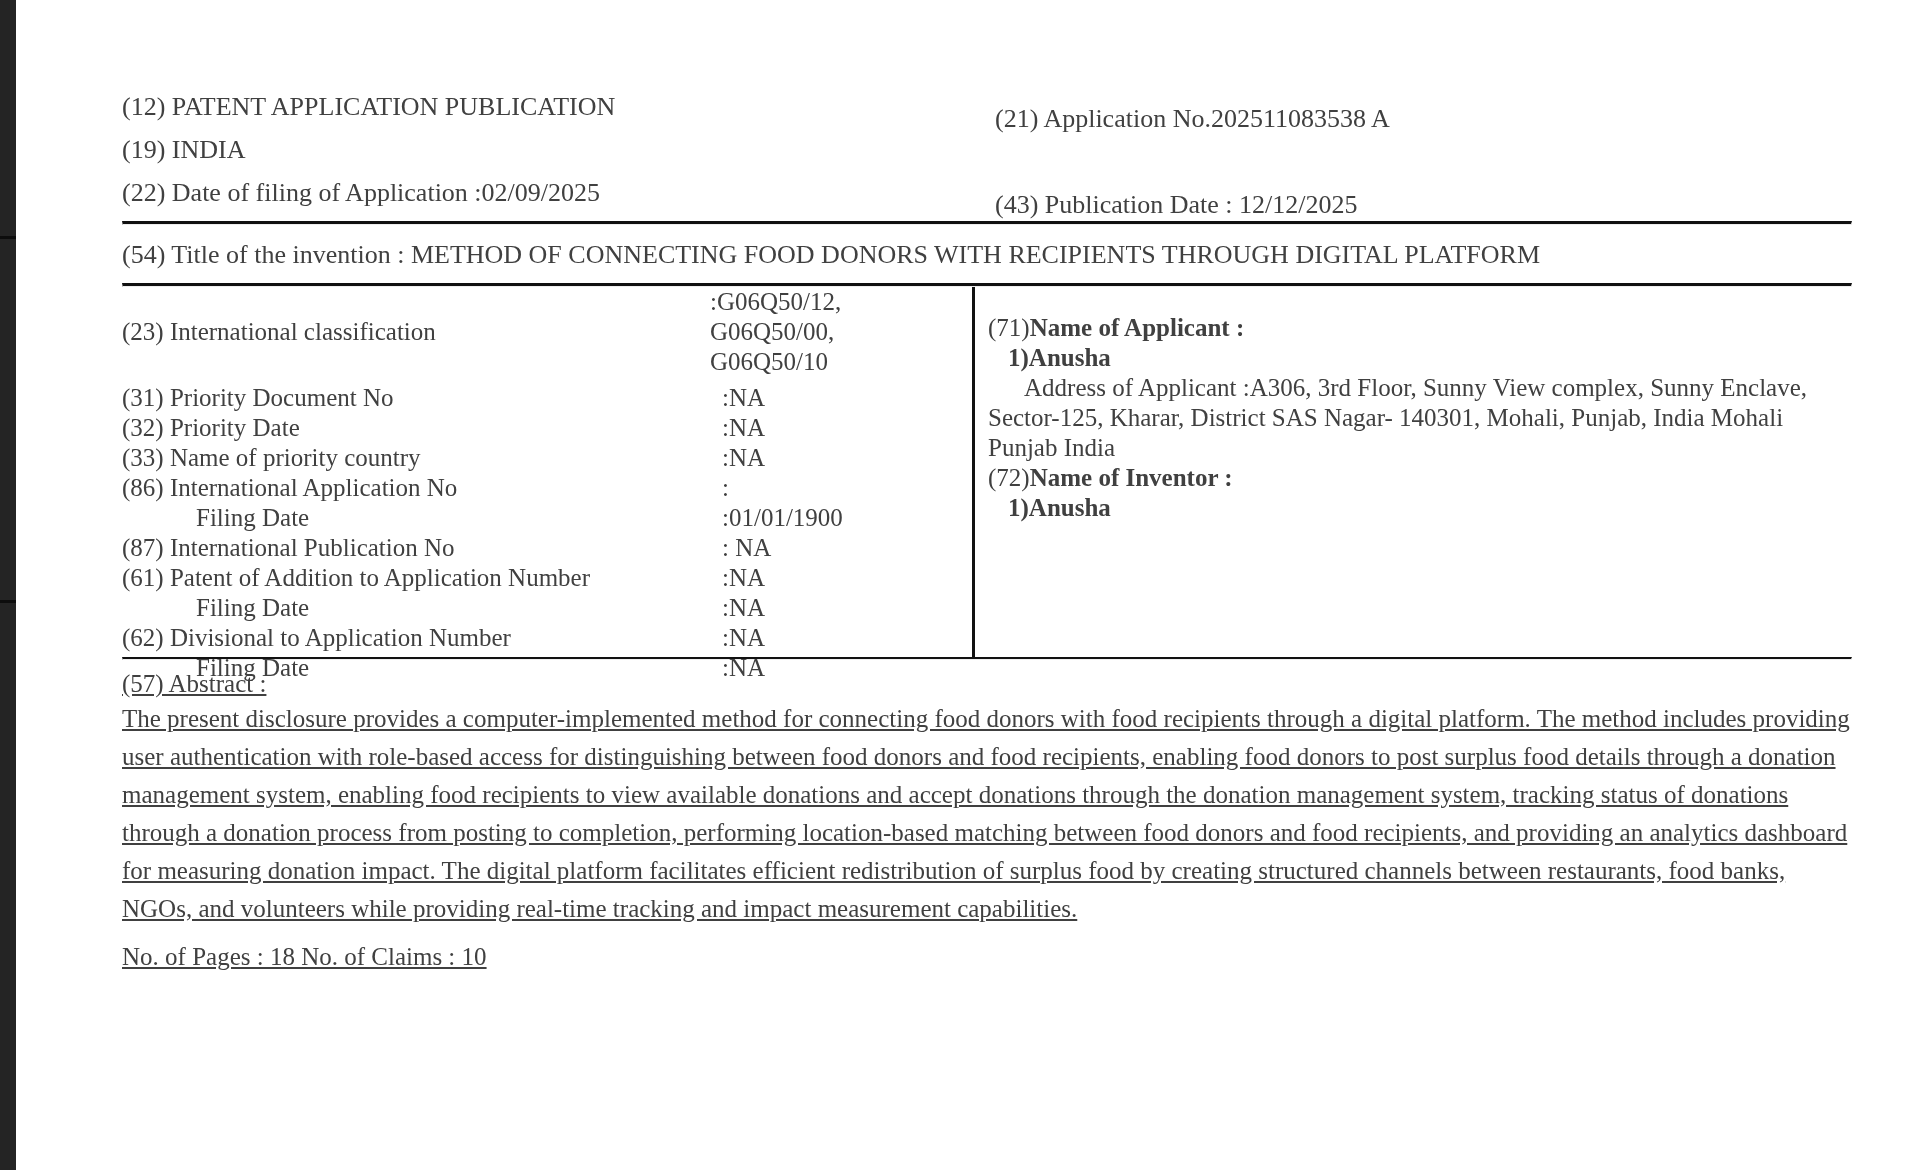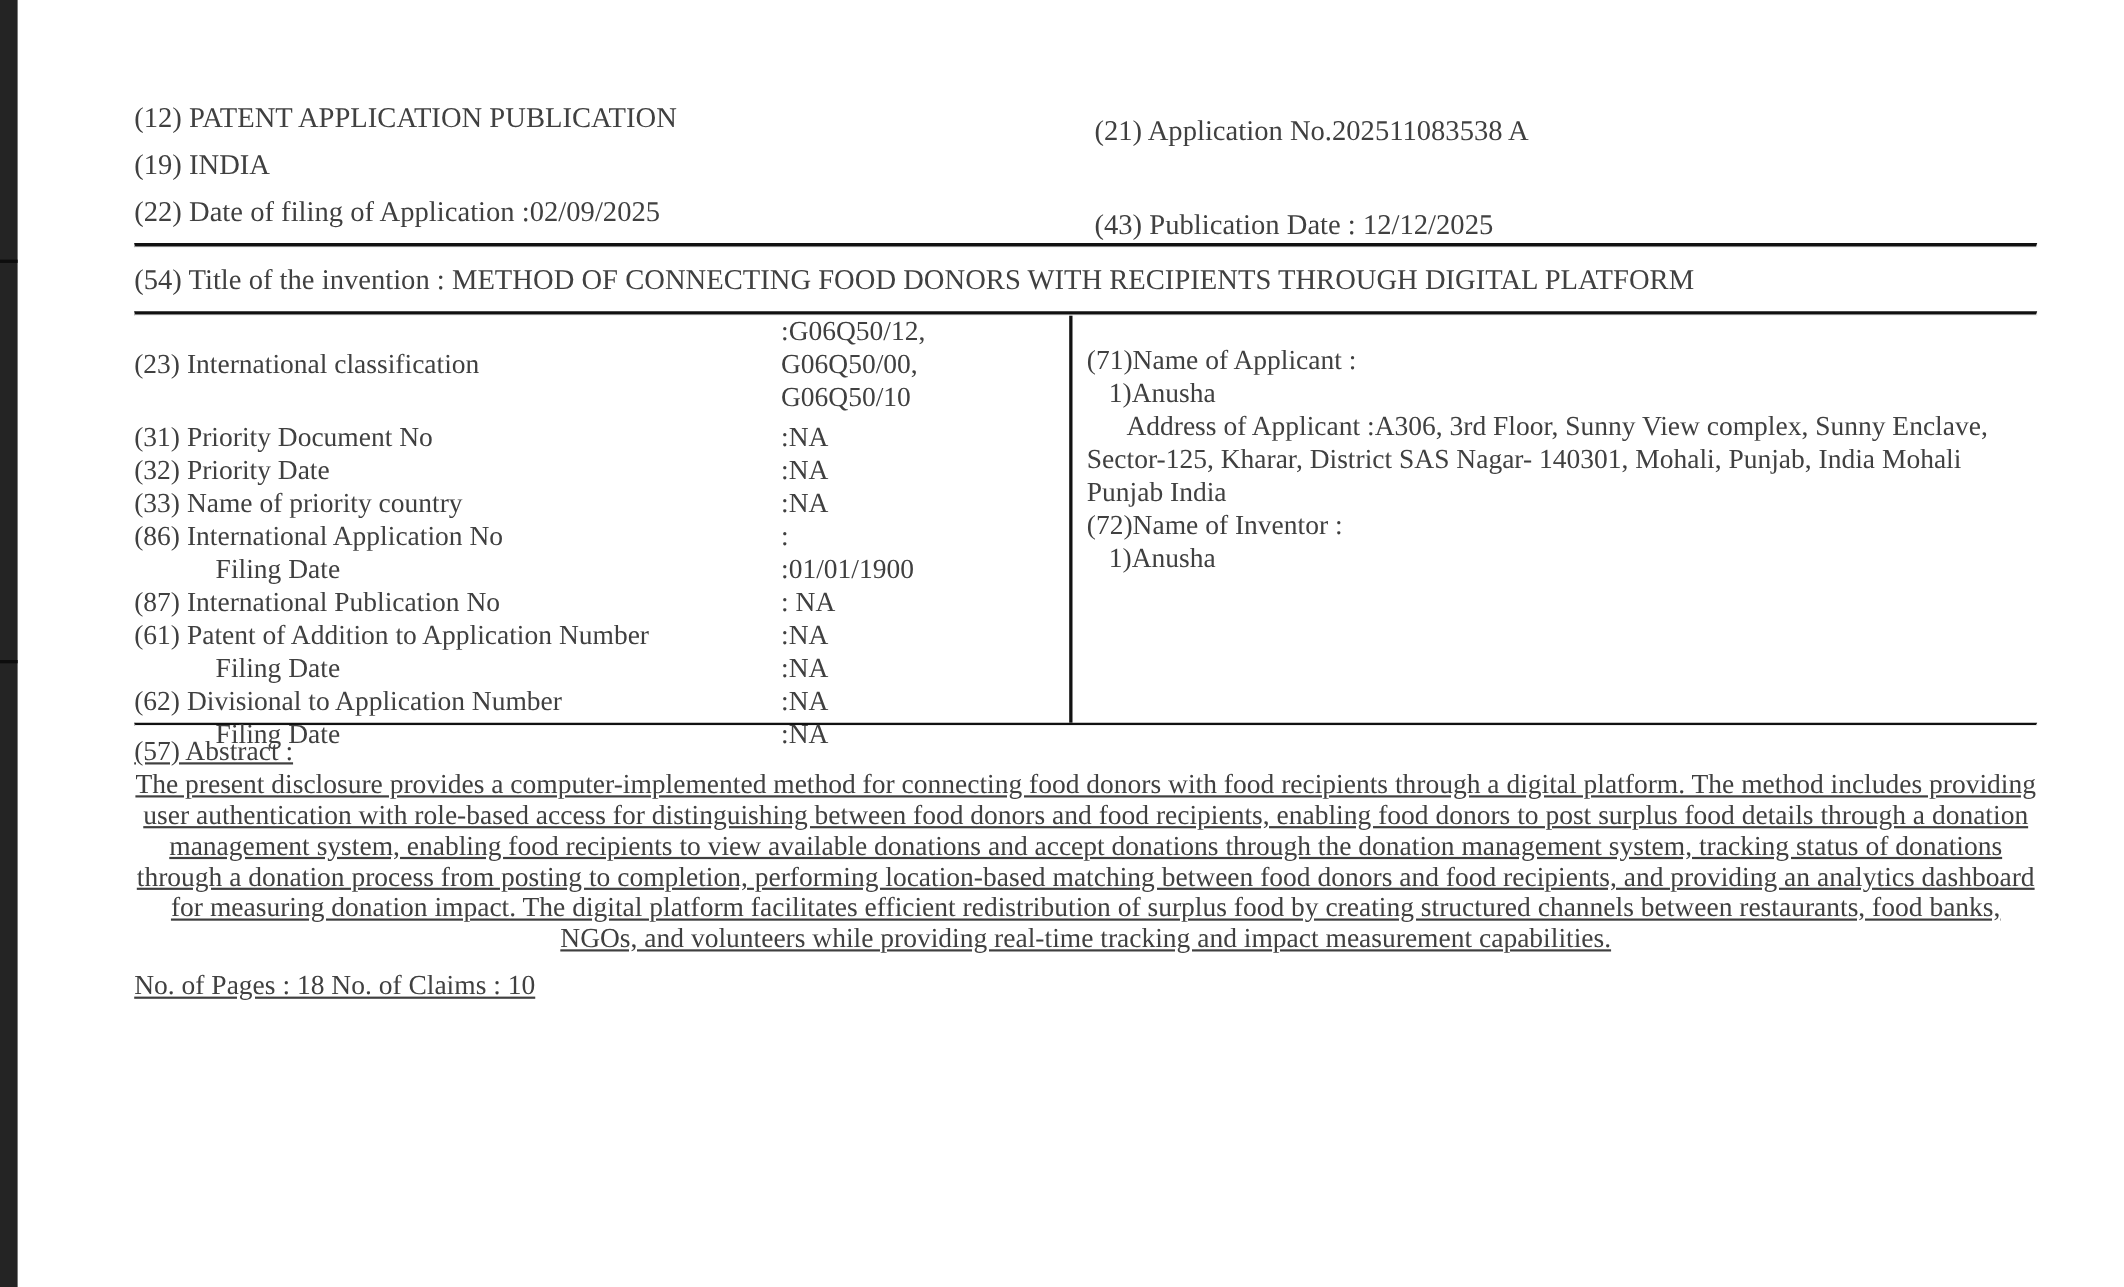--- a/index.html
+++ b/index.html
@@ -116,53 +116,53 @@
     left: 0;
     top: 0;
     white-space: nowrap;
   }
   .field-label.indent {
     left: 42px;
     margin-left: 32px;
   }
   .field-value {
     position: absolute;
+    left: 600px;
+    top: 0;
+    white-space: nowrap;
+    text-align: right;
+  }
+  .ipc-block {
+    position: absolute;
     left: 588px;
     top: 0;
-    white-space: nowrap;
-    text-align: right;
-  }
-  .ipc-block {
-    position: absolute;
-    left: 588px;
-    top: 0;
     width: 240px;
     font-size: 25px;
     line-height: 30px;
     white-space: nowrap;
   }
-  .b { font-weight: normal; }
+  .b { font-weight: bold; }
   .name-line { margin-left: 20px; }
   .addr-line { margin-left: 36px; }
   
   .abstract {
     padding-top: 8px;
     font-size: 25px;
     line-height: 30px;
     text-decoration: underline;
   }
   .abstract-label {
     font-size: 25px;
     line-height: 32px;
   }
   .abstract-body {
     font-size: 25px;
-    line-height: 28px;
+    line-height: 38px;
     width: 1730px;
-    text-align: center;
+    text-align: left;
   }
   .pages-line {
     padding-top: 14px;
     font-size: 25px;
     line-height: 30px;
   }
 </style>
 </head>
 <body>
 

